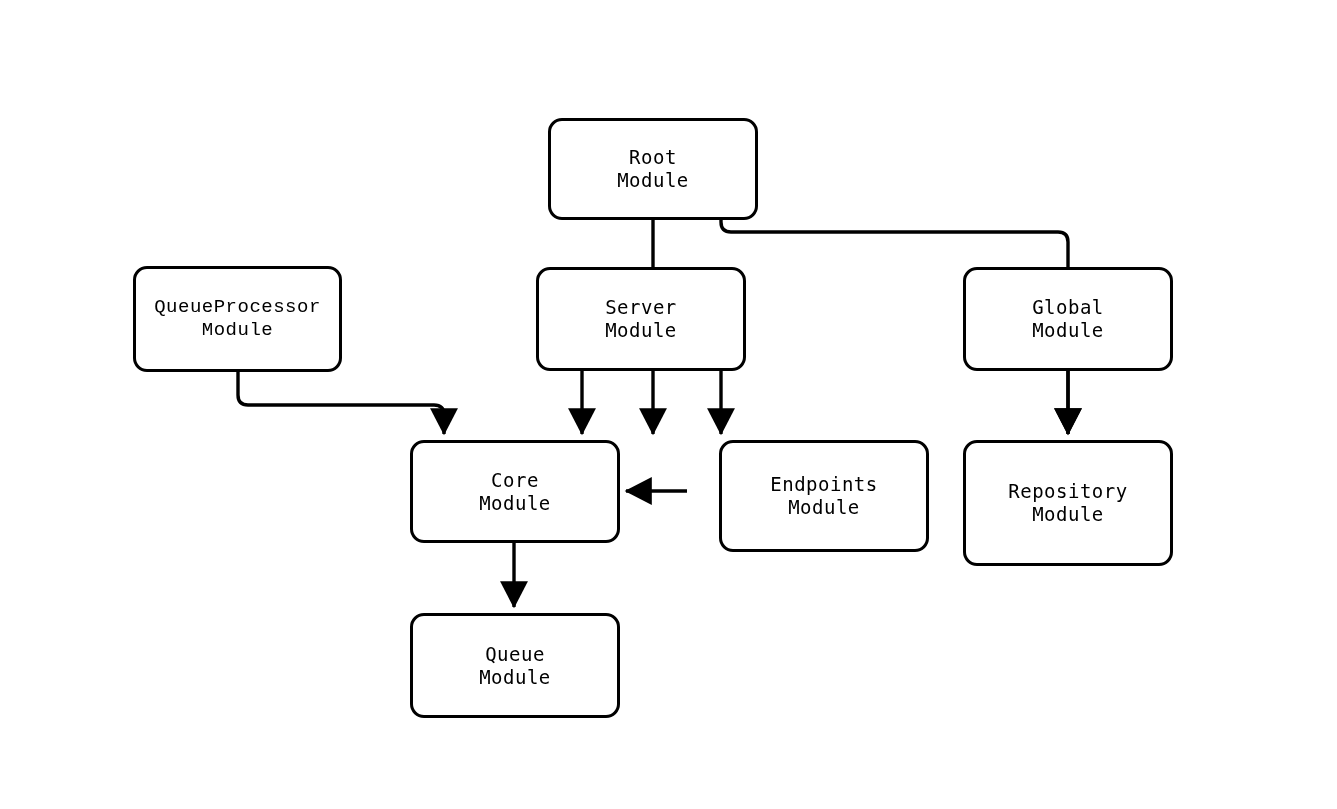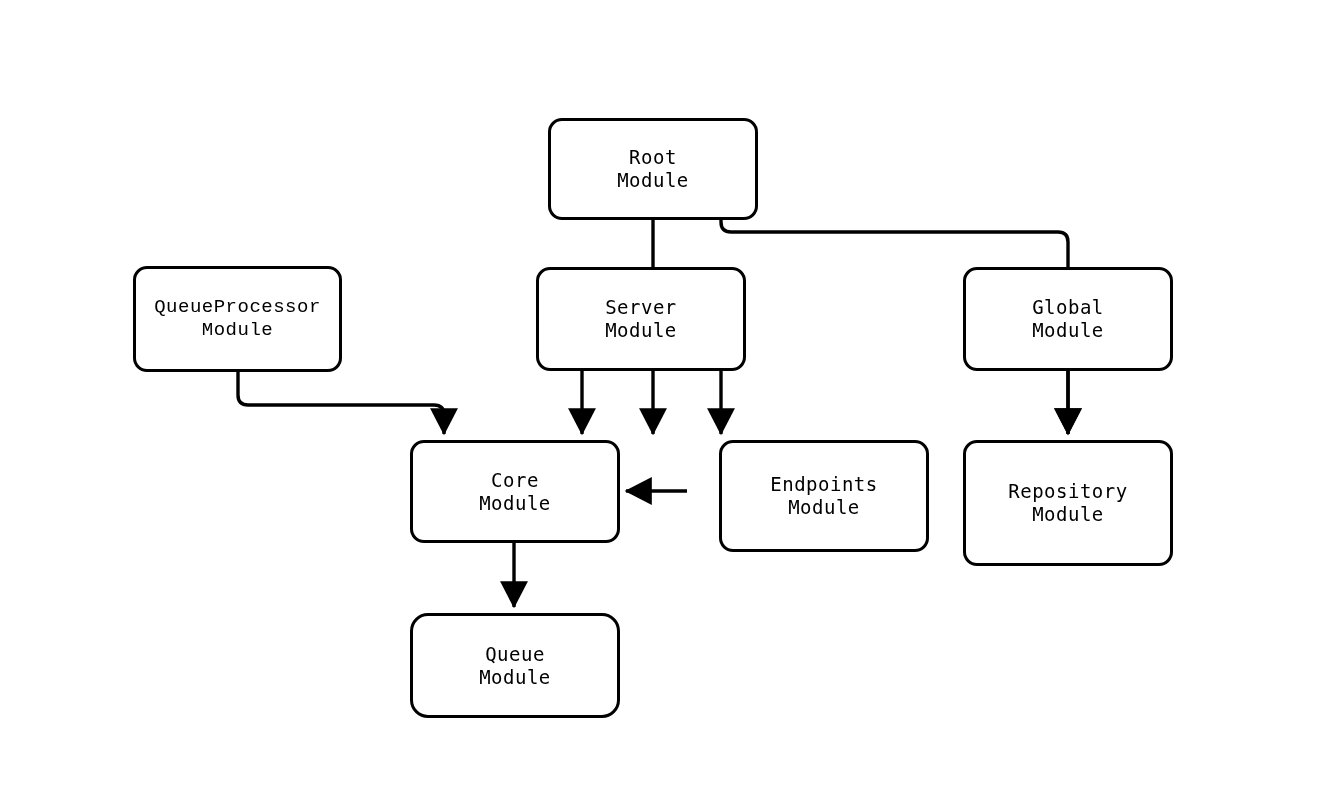--- a/index.html
+++ b/index.html
@@ -119,19 +119,19 @@
     <div class="node" style="left:687px; top:440px; width:210px; height:112px;margin-left:32px;">
       <span class="node-line">Endpoints</span>
       <span class="node-line">Module</span>
     </div>
 
     <div class="node" style="left:963px; top:440px; width:210px; height:126px;">
       <span class="node-line">Repository</span>
       <span class="node-line">Module</span>
     </div>
 
-    <div class="node" style="left:410px; top:613px; width:210px; height:105px;border-radius:18px;">
+    <div class="node" style="left:410px; top:613px; width:210px; height:105px;">
       <span class="node-line">Queue</span>
       <span class="node-line">Module</span>
     </div>
 
   </div>
 </div>
 
 </body></html>

